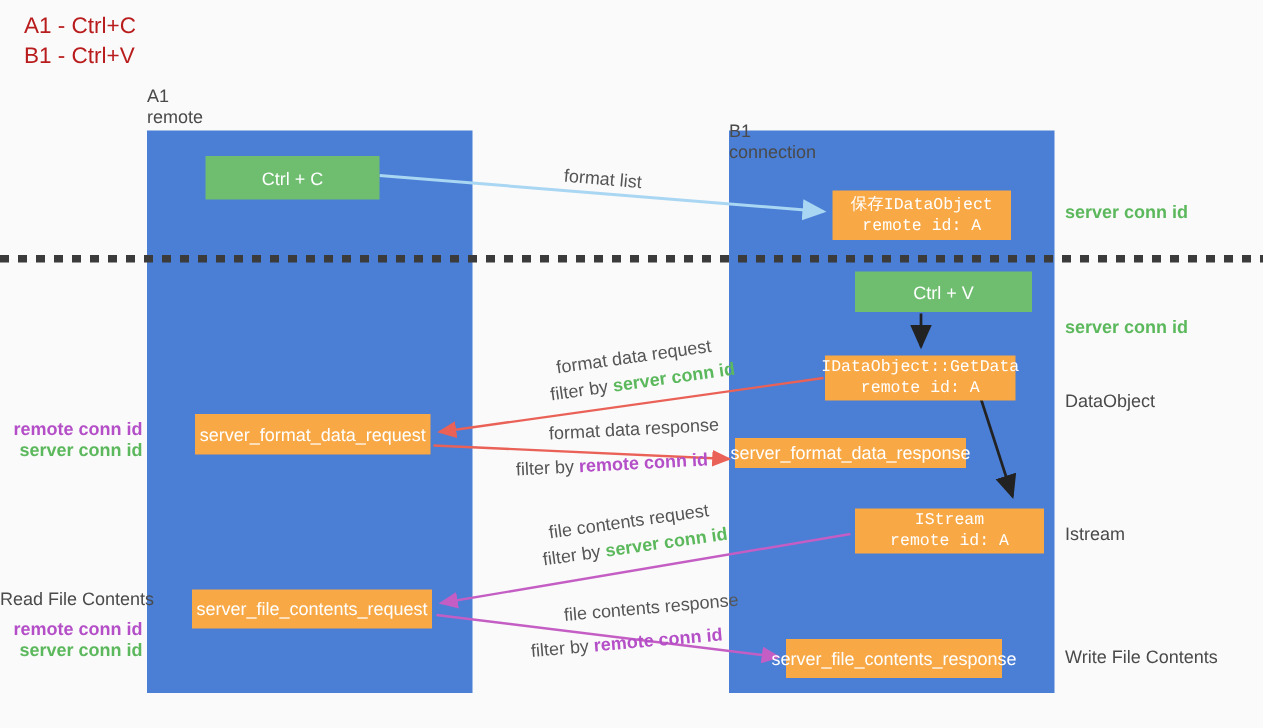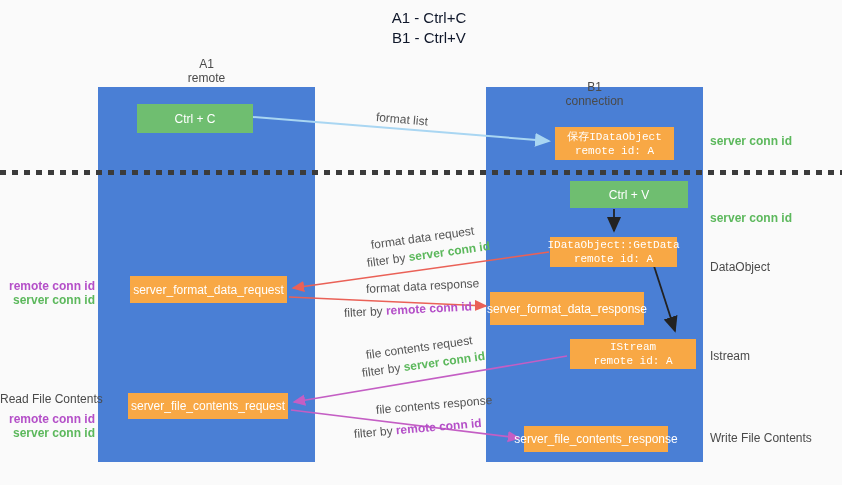--- a/index.html
+++ b/index.html
@@ -4,23 +4,23 @@
 <style>
   :root {
     --lane_blue:#4a7fd5; --box_green:#6fbe70; --box_orange:#f8a845;
     --text_green:#5cb85c; --text_purple:#b44fc8;
     --arrow_red:#ea6157; --arrow_magenta:#c45ec4; --arrow_blue:#a9d6f2; --arrow_black:#222;
   }
   html,body{margin:0;padding:0;}
   body{font-family:"Liberation Sans", sans-serif; background:#fafafa;}
   #stage{position:relative;width:842px;height:485px;background:#fafafa;overflow:hidden;}
 
-  .title{position:absolute;left:16px;right:0;top:8px;text-align:center;color:#0f172a;
+  .title{position:absolute;left:16px;right:0;top:8px;color:#b91c1c;
          font-size:15px;line-height:20px;z-index:4;}
-  .lane-header{position:absolute;text-align:center;color:#4a4a4a;font-size:12px;line-height:14px;z-index:4;}
+  .lane-header{position:absolute;color:#4a4a4a;font-size:12px;line-height:14px;z-index:4;}
   .lane{position:absolute;top:87px;width:217px;height:375px;background:var(--lane_blue);z-index:1;}
 
   svg.overlay{position:absolute;left:0;top:0;z-index:2;}
 
   .box{position:absolute;color:#fff;text-align:left;z-index:3;display:flex;
        flex-direction:column;align-items:center;justify-content:center;}
   .box.green{background:var(--box_green);font-size:12px;}
   .box.orange{background:var(--box_orange);}
   .box .l{font-size:11px;line-height:14px;font-family:Liberation Mono, monospace;}
   .box.single{font-size:12px;}
@@ -111,21 +111,21 @@
 
   <div class="box orange" style="left:570px;top:339px;width:126px;height:30px;">
     <span class="l">IStream</span>
     <span class="l">remote id: A</span>
   </div>
 
   <div class="box orange single" style="left:130px;top:276px;width:157px;height:27px;">
     <span>server_format_data_request</span>
   </div>
 
-  <div class="box orange single" style="left:490px;top:292px;width:154px;height:33px;">
+  <div class="box orange single" style="left:490px;top:292px;width:154px;height:20px;">
     <span>server_format_data_response</span>
   </div>
 
   <div class="box orange single" style="left:128px;top:393px;width:160px;height:26px;">
     <span>server_file_contents_request</span>
   </div>
 
   <div class="box orange single" style="left:524px;top:426px;width:144px;height:26px;">
     <span>server_file_contents_response</span>
   </div>

